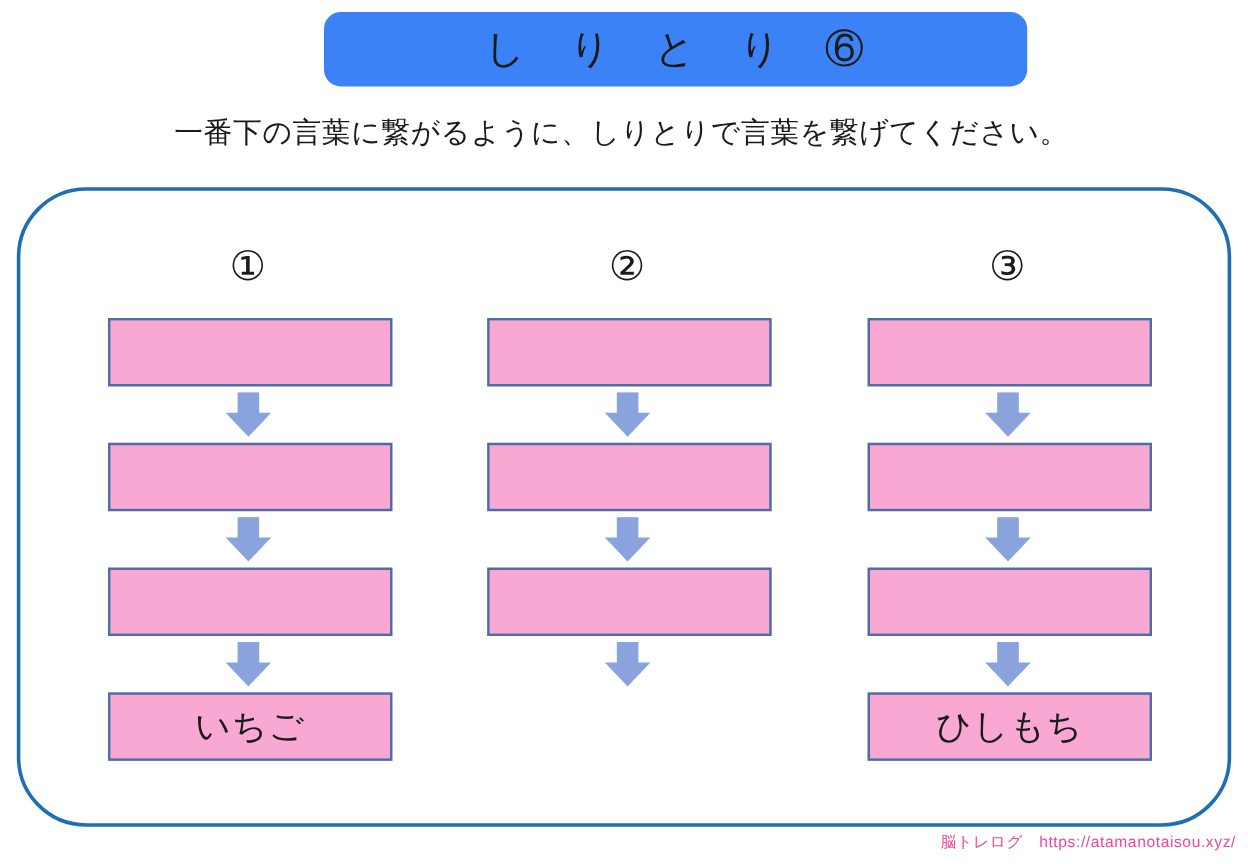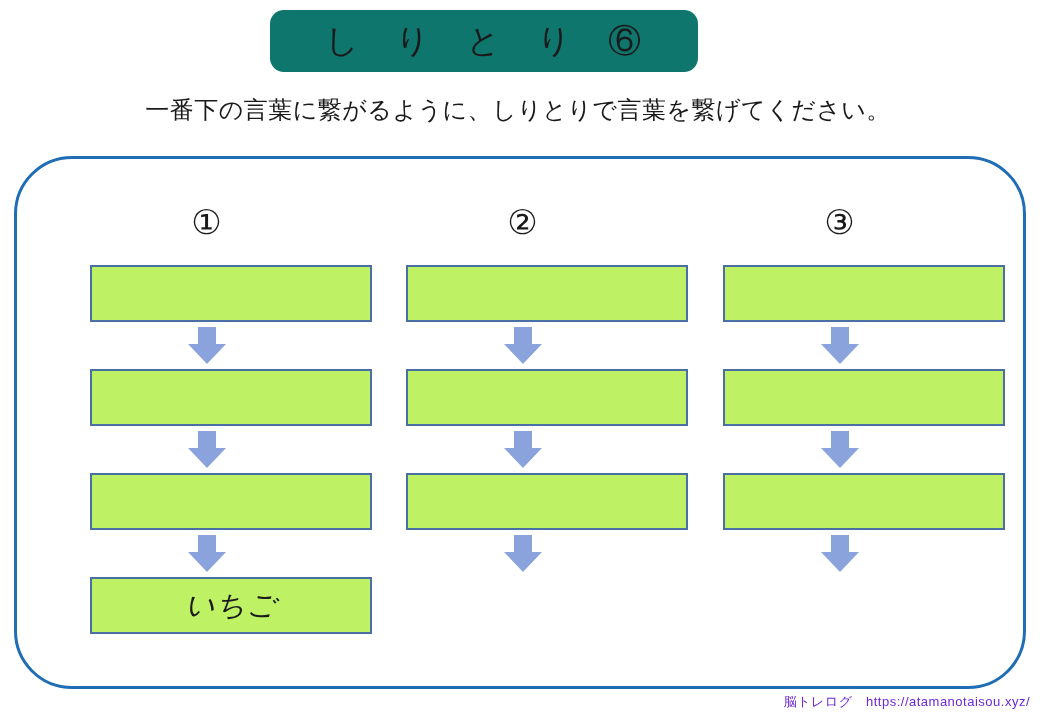--- a/index.html
+++ b/index.html
@@ -1,21 +1,21 @@
 <!DOCTYPE html>
 <html><head>
 <meta charset="utf-8">
 <style>
   * { margin: 0; padding: 0; box-sizing: border-box; }
   html, body { width: 1040px; height: 720px; background: #ffffff; overflow: hidden; }
   body { position: relative; font-family: "Liberation Sans", sans-serif; color: #111; }
 
   .banner {
-    position: absolute; left: 270px; top: 10px; width: 428px; height: 62px;
-    background: #0f766e; border-radius: 14px;
+    position: absolute; left: 270px; top: 10px; width: 586px; height: 62px;
+    background: #3b82f6; border-radius: 14px;
     display: flex; align-items: center; justify-content: center;
   }
   .banner .title-text {
     font-size: 33px; font-weight: 500; color: #1a1a1a; letter-spacing: 2px;
   }
 
   .instruction {
     position: absolute; left: 0; top: 94px; width: 1036px;
     text-align: center; font-size: 24px; color: #1a1a1a; letter-spacing: 0.5px;
   }
@@ -29,40 +29,40 @@
   .col-1 { left: 73px; }
   .col-2 { left: 389px; }
   .col-3 { left: 706px; }
 
   .col-header {
     height: 46px; text-align: center; font-size: 34px; color: #1a1a1a;
     line-height: 46px;
   }
 
   .box {
-    width: 282px; height: 57px; border: 2px solid #4a6fa5; background: #bef264;
-    display: flex; align-items: center; justify-content: center; font-style: italic;
+    width: 237px; height: 57px; border: 2px solid #4a6fa5; background: #f9a8d4;
+    display: flex; align-items: center; justify-content: center;
   }
   .box.first { margin-top: 20px; }
   .box.word { font-size: 29px; color: #1a1a1a; letter-spacing: 1px; }
 
   .arrow { position: relative; width: 38px; height: 37px; margin: 5px auto; }
   .arrow .stem {
     position: absolute; top: 0; left: 10px; width: 18px; height: 18px;
     background: #8ba3dc;
   }
   .arrow .head {
     position: absolute; top: 17px; left: 0; width: 0; height: 0;
     border-left: 19px solid transparent; border-right: 19px solid transparent;
     border-top: 20px solid #8ba3dc;
   }
 
   .watermark {
     position: absolute; right: 10px; top: 693px; font-size: 13px;
-    color: #6d28d9; letter-spacing: 0.5px; text-align: center;
+    color: #ec4899; letter-spacing: 0.5px; text-align: center;
   }
 </style>
 </head>
 <body>
 
 <div class="banner">
   <span class="title-text">し　り　と　り　⑥</span>
 </div>
 
 <div class="instruction">一番下の言葉に繋がるように、しりとりで言葉を繋げてください。</div>
@@ -118,17 +118,18 @@
     <div class="box"></div>
     <div class="arrow">
         <span class="stem"></span>
         <span class="head"></span>
       </div>
     <div class="box"></div>
     <div class="arrow">
         <span class="stem"></span>
         <span class="head"></span>
       </div>
+    <div class="box word">ひしもち</div>
   </div>
 
 </div>
 
 <div class="watermark">脳トレログ　https://atamanotaisou.xyz/</div>
 
 </body></html>

